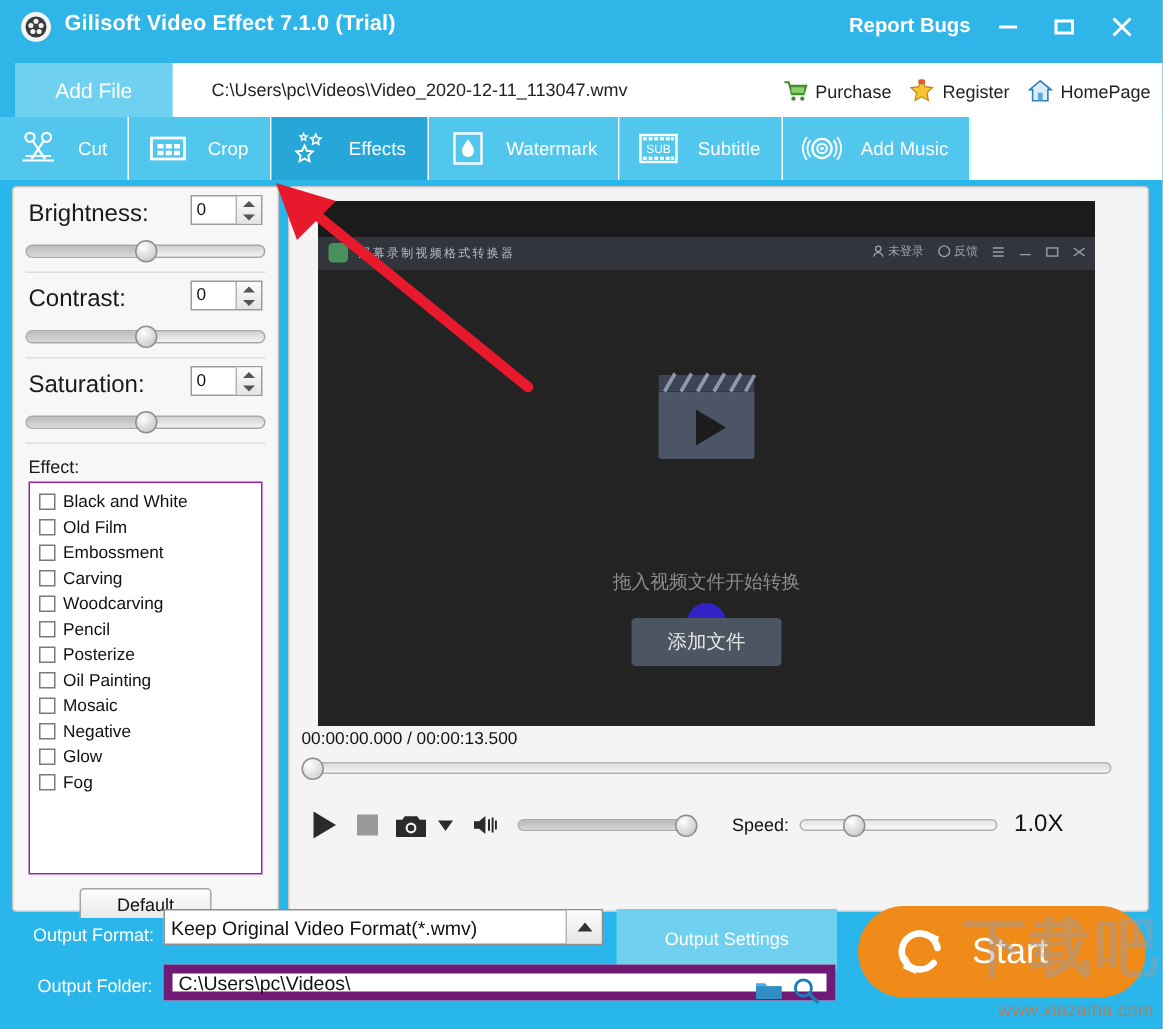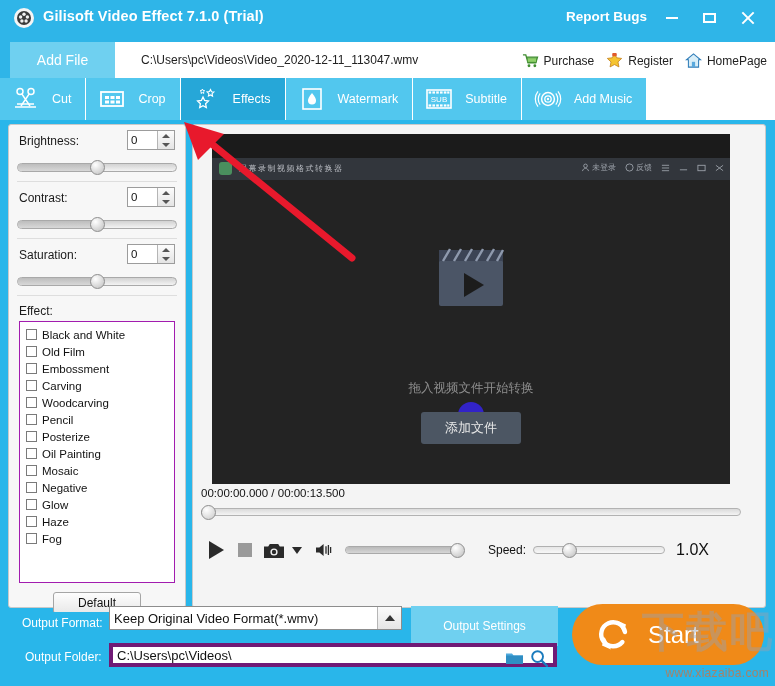--- a/index.html
+++ b/index.html
@@ -72,21 +72,21 @@
   .tab .ticon { width:32px; height:30px; display:flex; align-items:center; justify-content:center; }
   .tab .tlabel { color:#ffffff; font-size:12.5px; margin-left:10px; margin-right:14px; white-space:nowrap; }
 
   
   .leftpanel {
     position:absolute; left:8px; top:124px; width:178px; height:484px;
     background:#f7f7f7; border:1px solid #c9c9c9; border-radius:3px;
   }
   .adj-group { position:relative; margin:0 8px; padding-top:8px; border-bottom:1px solid #dedede; }
   .adj-group:nth-child(3) { border-bottom:1px solid #dedede; }
-  .adj-label { font-size:12px; color:#1a1a1a; position:absolute; left:2px; top:9px; }
+  .adj-label { font-size:16px; color:#1a1a1a; position:absolute; left:2px; top:9px; }
   .spin {
     position:absolute; right:2px; top:5px; width:48px; height:20px;
     border:1px solid #9c9c9c; background:#fff; display:flex;
   }
   .spin .val { flex:1; font-size:11.5px; color:#111; padding-left:3px; line-height:18px; }
   .spin .arrows {
     width:17px; border-left:1px solid #b5b5b5;
     background:linear-gradient(#fcfcfc,#e4e4e4);
     display:flex; flex-direction:column; align-items:center; justify-content:space-around;
   }
@@ -192,21 +192,21 @@
     display:flex; align-items:center; justify-content:center; cursor:pointer;
   }
   .ar-up-d { width:0;height:0;border-left:5px solid transparent;border-right:5px solid transparent;border-bottom:6px solid #333; }
   .outset-btn {
     position:absolute; left:411px; top:606px; width:147px; height:40px;
     background:#6fd0f0; color:#ffffff; font-size:12px;
     display:flex; align-items:center; justify-content:center; cursor:pointer;
   }
   .folder-field {
     position:absolute; left:109px; top:643px; width:448px; height:24px;
-    background:#ffffff; border:4px solid #701a75; display:flex; align-items:center;
+    background:#ffffff; border:6px solid #701a75; display:flex; align-items:center;
   }
   .folder-field .fv { font-size:13px; color:#111; margin-left:4px; }
   .ff-icons { position:absolute; right:5px; top:2px; display:flex; align-items:center; gap:6px; }
   .startbtn {
     position:absolute; left:572px; top:604px; width:192px; height:61px;
     background:#f08a18; border-radius:31px; cursor:pointer;
     display:flex; align-items:center;
   }
   .start-circle { margin-left:22px; width:40px; height:40px; display:flex; align-items:center; justify-content:center; }
   .start-text { font-size:24px; color:#ffffff; margin-left:14px; }
@@ -461,24 +461,20 @@
           <i class="cbx"></i>
           <span class="t">Mosaic</span>
         </div>
       <div class="eff-row">
           <i class="cbx"></i>
           <span class="t">Negative</span>
         </div>
       <div class="eff-row">
           <i class="cbx"></i>
           <span class="t">Glow</span>
-        </div>
-      <div class="eff-row">
-          <i class="cbx"></i>
-          <span class="t">Haze</span>
         </div>
       <div class="eff-row">
           <i class="cbx"></i>
           <span class="t">Fog</span>
         </div>
     </div>
 
     <div class="default-btn">Default</div>
   </div>
 

